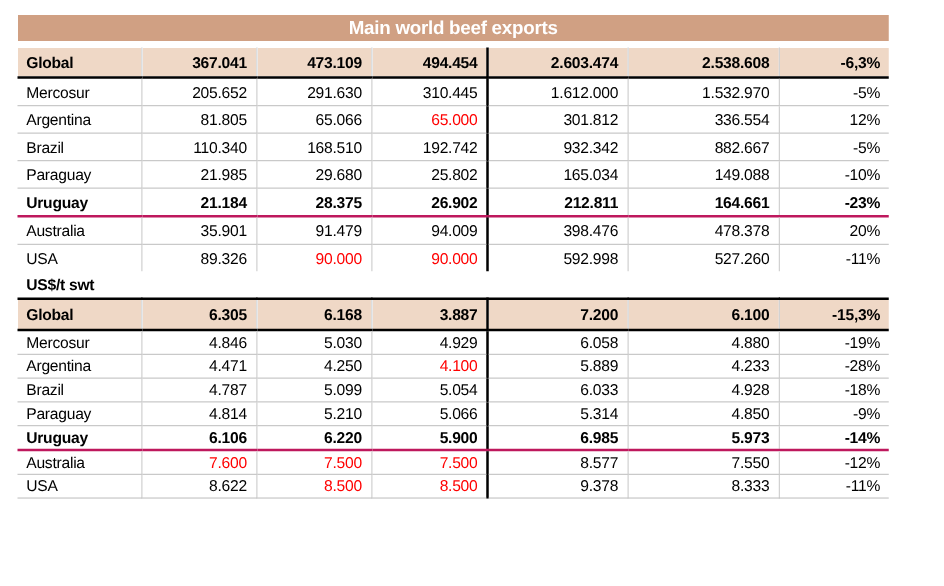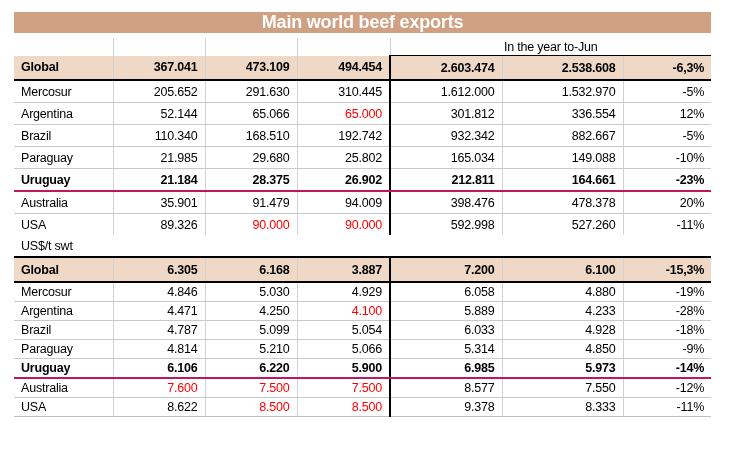--- a/index.html
+++ b/index.html
@@ -34,21 +34,21 @@
   
   .header-row th:nth-child(4),
   tbody[data-rows] tr > td:nth-child(4){border-right:2px solid #000;}
 
   .title-cell{
     background:var(--title-bg);
     color:#ffffff;
     font-weight:bold;
     text-align:center;
     height:21px;
-    font-size:18px;
+    font-size:15px;
     border:none;
   }
   .gap-row td{height:5px;border:none;}
   .subheader-row td{height:17px;}
   .subheader-span{
     text-align:center;
     border-bottom:1px solid #000;
   }
   .header-row th{
     height:20px;
@@ -70,21 +70,21 @@
     margin-left:12px;
   }
   tr.data-row td{border-bottom:1px solid var(--rowline);}
   
   tbody[data-rows] tr:nth-child(6) td{border-bottom:2px solid #be185d;font-weight:bold;}
   tbody.tons tr:last-child td{border-bottom:none;}
   tbody.price tr:last-child td{border-bottom:1px solid #bfbfbf;}
 
   .section-label-row td{
     height:21px;
-    font-weight:normal;
+    font-weight:bold;
     border:none;
     border-bottom:2px solid #000; 
     text-align:left;
   }
   .red{color:var(--red);}
   .footnote{
     margin:5px 0 0 2px;
     font-style:italic;
     font-size:12.5px;
     width:697px;
@@ -104,27 +104,20 @@
         <col style="width:121px">
       <col style="width:88px">
     </colgroup>
     <tbody>
         <tr>
       <td class="title-cell" colspan="7">Main world beef exports</td>
     </tr>
     <tr class="gap-row">
           <td colspan="7"></td>
         </tr>
-    <tr class="subheader-row">
-      <td></td>
-      <td></td>
-      <td></td>
-      <td></td>
-      <td class="subheader-span" colspan="3">In the year to-Jun</td>
-    </tr>
     </tbody>
       <tbody class="tons" data-rows="sections.0.rows">
         <tr class="global-row">
           <td class="name-cell">Global</td>
           <td class="num-cell">367.041</td>
           <td class="num-cell">473.109</td>
           <td class="num-cell">494.454</td>
           <td class="num-cell">2.603.474</td>
           <td class="num-cell">2.538.608</td>
           <td class="num-cell">-6,3%</td>
@@ -133,21 +126,21 @@
           <td class="name-cell">Mercosur</td>
           <td class="num-cell">205.652</td>
           <td class="num-cell">291.630</td>
           <td class="num-cell">310.445</td>
           <td class="num-cell">1.612.000</td>
           <td class="num-cell">1.532.970</td>
           <td class="num-cell">-5%</td>
         </tr>
         <tr class="data-row">
           <td class="name-cell">Argentina</td>
-          <td class="num-cell">52.144</td>
+          <td class="num-cell">81.805</td>
           <td class="num-cell">65.066</td>
           <td class="num-cell red">65.000</td>
           <td class="num-cell">301.812</td>
           <td class="num-cell">336.554</td>
           <td class="num-cell">12%</td>
         </tr>
         <tr class="data-row">
           <td class="name-cell">Brazil</td>
           <td class="num-cell">110.340</td>
           <td class="num-cell">168.510</td>

